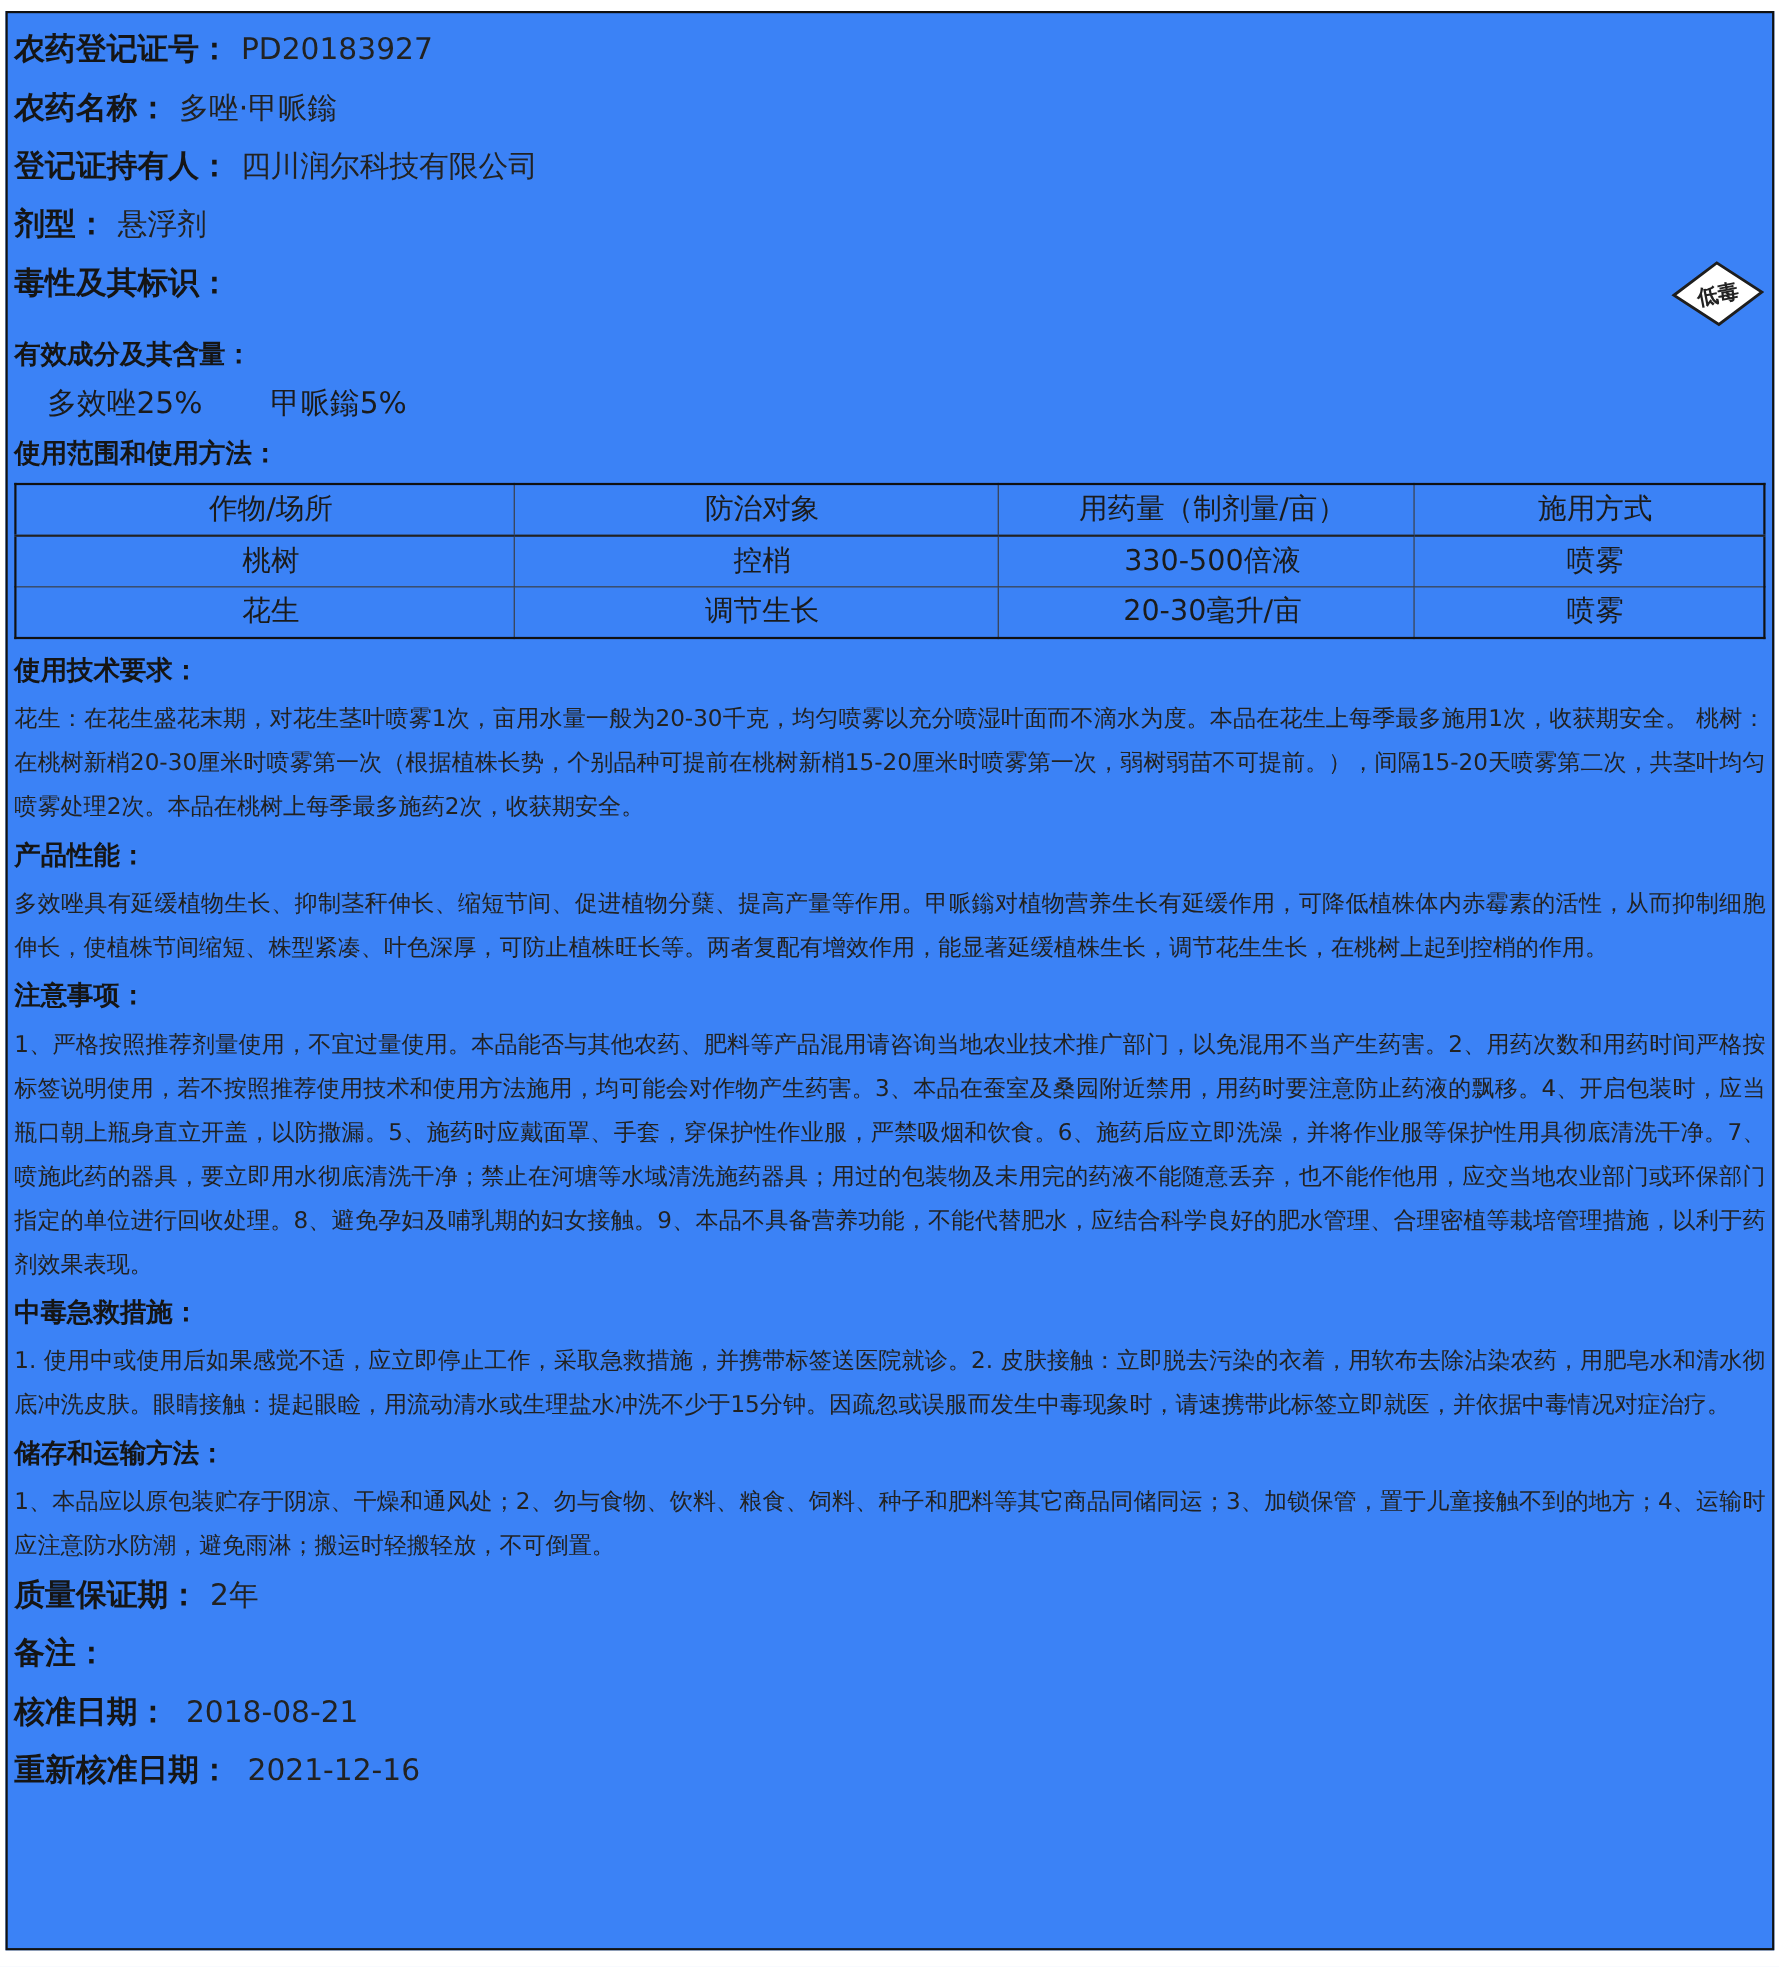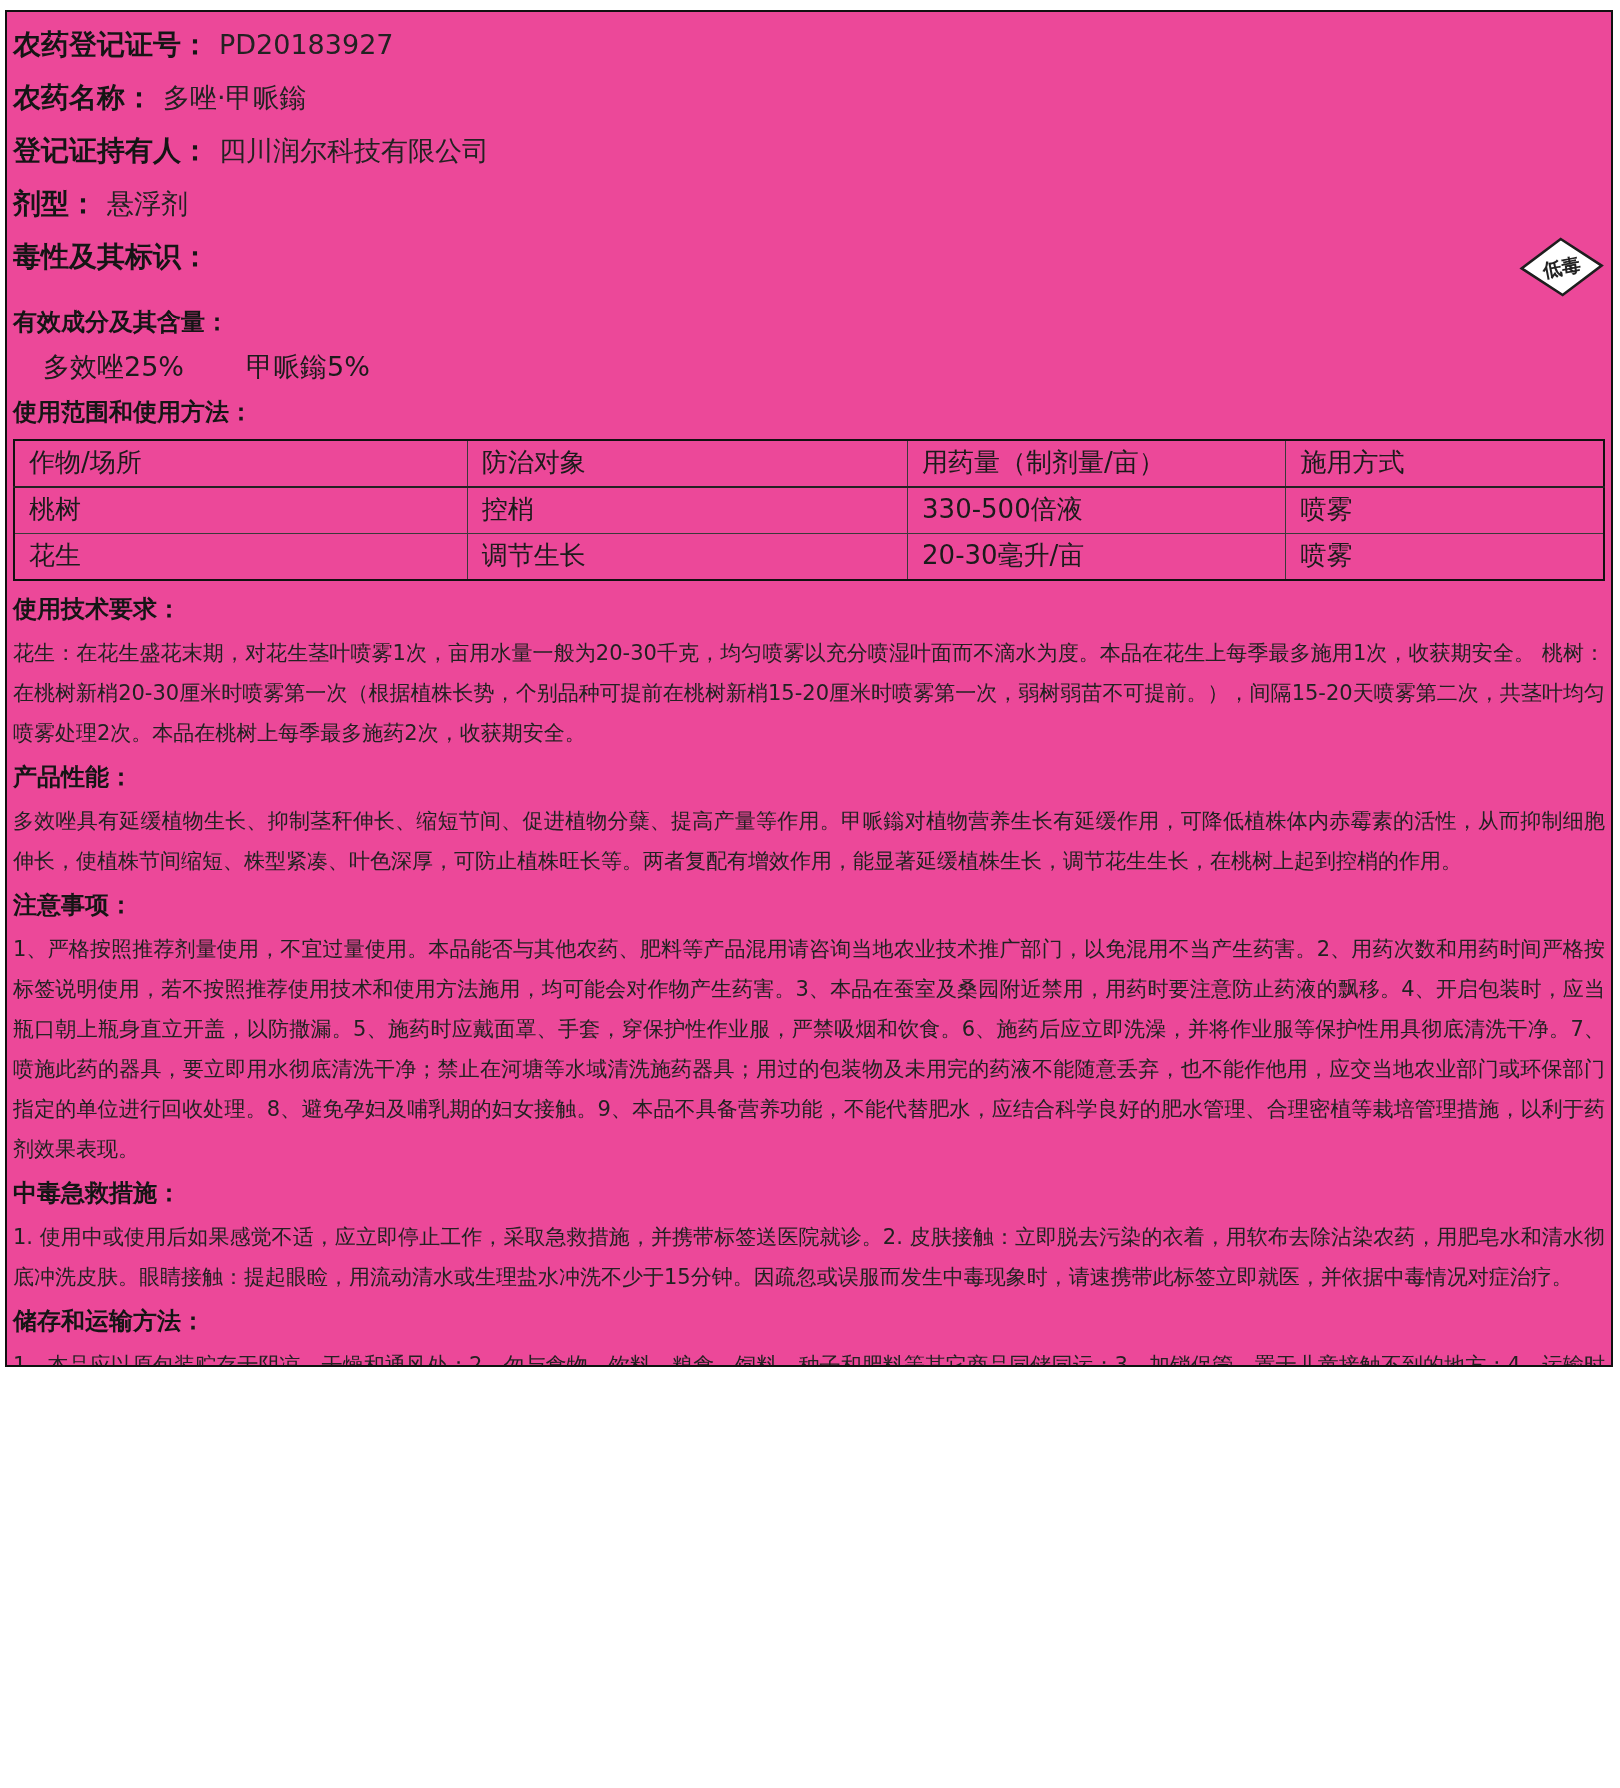--- a/index.html
+++ b/index.html
@@ -9,26 +9,26 @@
     width: 1620px;
     height: 1788px;
     font-family: "DejaVu Sans", "Liberation Sans", sans-serif;
     color: #1b1b1b;
   }
   .page {
     position: absolute;
     left: 5px;
     top: 10px;
     width: 1608px;
-    height: 1357px;
+    height: 1763px;
     box-sizing: border-box;
     border: 2px solid #111;
     padding: 8px 6px 0 6px;
     overflow: hidden;
-    background: #ec4899;
+    background: #3b82f6;
   }
   .frow {
     line-height: 49px;
     white-space: nowrap;
   }
   .lbl {
     font-weight: 700;
     font-size: 28px;
     color: #151515;
   }
@@ -73,21 +73,21 @@
   table.usage {
     border-collapse: collapse;
     width: 100%;
     table-layout: fixed;
     margin: 3px 0 4px 0;
   }
   table.usage th, table.usage td {
     border: 1px solid #3a3a3a;
     font-size: 26px;
     font-weight: 400;
-    text-align: left;
+    text-align: center;
     vertical-align: middle;
     padding: 4px 3px 6px 14px;
     height: 32px;
     overflow: hidden;
     white-space: nowrap;
   }
   table.usage { border: 2px solid #111; }
   table.usage thead th { border-bottom: 2px solid #222; }
   .col-crop  { width: 28.5%; }
   .col-target{ width: 27.7%; }

